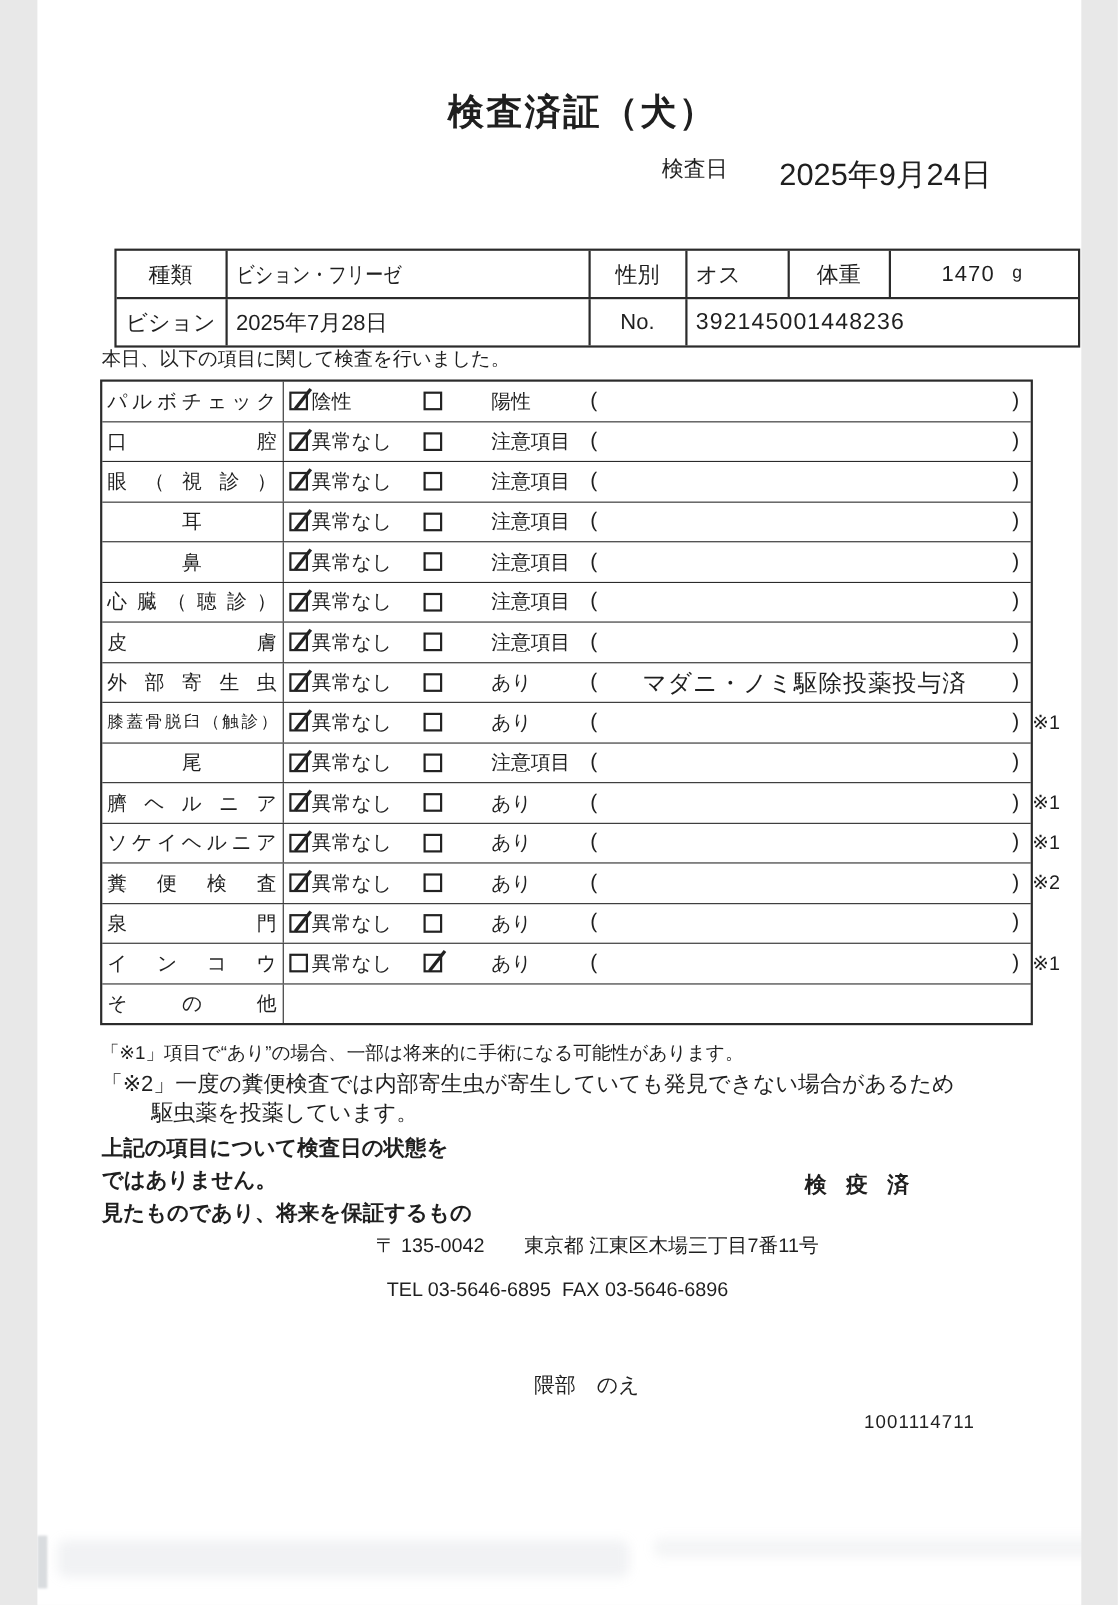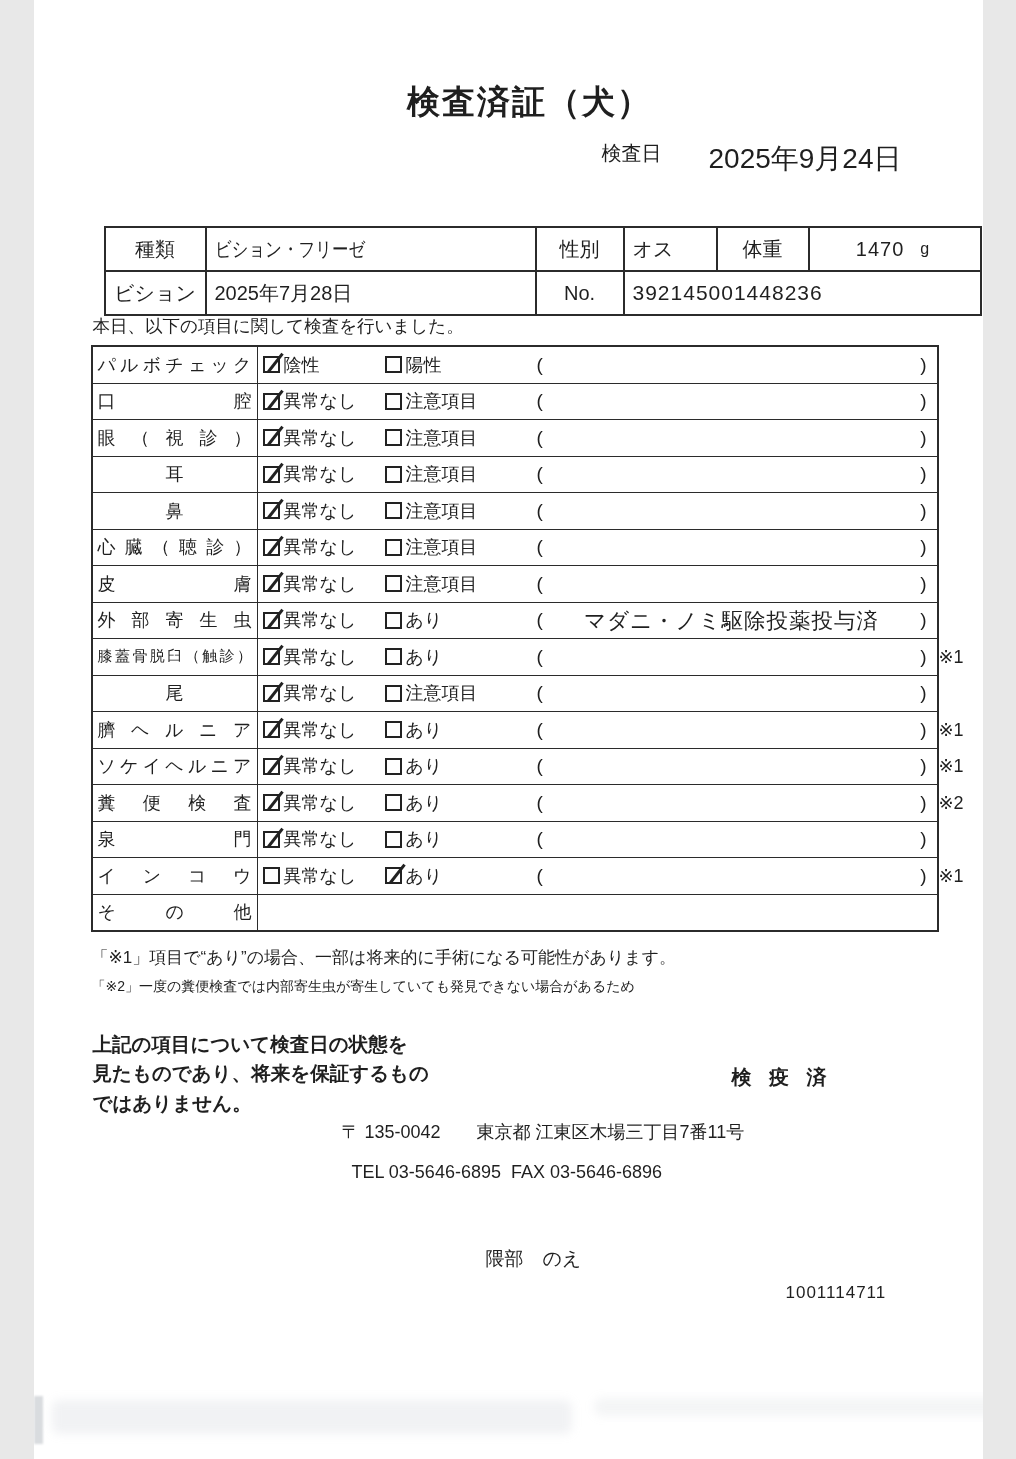--- a/index.html
+++ b/index.html
@@ -40,30 +40,30 @@
   .itable{top:345px;left:57px;width:848px;border:2px solid #2b2b2b;box-sizing:border-box;}
   .irow{display:flex;height:35.5px;border-bottom:1.5px solid #2b2b2b;position:relative;align-items:stretch;}
   .irow:last-child{border-bottom:none;}
   .ilabel{width:165px;flex:none;border-right:1.5px solid #2b2b2b;box-sizing:border-box;
           display:flex;justify-content:space-between;align-items:center;padding:0 5px;font-size:18px;}
   .ilabel.tight{font-size:15px;letter-spacing:-0.5px;}
   .jc{white-space:pre;}
   .icontent{flex:1;display:flex;align-items:center;padding-left:5px;}
   .iopt{display:flex;align-items:center;font-size:18px;flex:none;}
   .iopt.o1{width:122px;}
-  .iopt.o2{width:152px;}
+  .iopt.o2{width:152px;gap:41px;}
   .cb{width:13px;height:13px;border:2px solid #222;display:inline-block;position:relative;margin-right:4px;flex:none;background:#fff;}
   .cb.checked::after{content:"";position:absolute;width:2.5px;height:23px;background:#222;left:9px;top:-7px;transform:rotate(38deg);}
   .iparen{flex:1;display:flex;justify-content:space-between;align-items:center;padding-right:10px;font-size:19px;}
   .inote{font-size:21.5px;font-weight:500;letter-spacing:1px;white-space:nowrap;}
   .imark{position:absolute;right:-44px;top:50%;transform:translateY(-50%);font-size:18px;width:42px;text-align:left;}
 
   
   .fn1{top:946px;left:58px;font-size:17px;}
-  .fn2{top:973px;left:58px;font-size:14px;line-height:26px;}
+  .fn2{top:973px;left:58px;font-size:20px;line-height:26px;}
   .fn2-l2{padding-left:46px;}
   .statement{top:1030px;left:59px;font-size:19.5px;font-weight:600;line-height:1.5;}
   .stamp{top:1064px;left:698px;font-size:20px;font-weight:600;letter-spacing:6px;}
 
   
   .postal{top:1120px;left:308px;font-size:18px;}
   .tel{top:1162px;left:318px;font-size:18px;}
   .clinic{top:1210px;left:318px;font-size:24px;letter-spacing:1px;font-weight:500;}
   .examiner{top:1246px;left:452px;font-size:19px;}
   .docnum{top:1283px;left:752px;font-size:17px;letter-spacing:1px;}
@@ -472,26 +472,27 @@
           <span class="jc">の</span>
           <span class="jc">他</span>
         </div>
         <div class="icontent"></div>
       </div>
     </div>
 
   <div class="abs fn1">「※1」項目で“あり”の場合、一部は将来的に手術になる可能性があります。</div>
   <div class="abs fn2">
     <div>「※2」一度の糞便検査では内部寄生虫が寄生していても発見できない場合があるため</div>
+    <div class="fn2-l2">駆虫薬を投薬しています。</div>
   </div>
 
   <div class="abs statement">
     <div>上記の項目について検査日の状態を</div>
+    <div>ではありません。</div>
     <div>見たものであり、将来を保証するもの</div>
-    <div>ではありません。</div>
   </div>
 
   <div class="abs stamp">検 疫 済</div>
 
   <div class="abs postal pre">〒 135-0042　　東京都 江東区木場三丁目7番11号</div>
   <div class="abs tel pre">TEL 03-5646-6895  FAX 03-5646-6896</div>
   <div class="abs examiner">隈部　のえ</div>
   <div class="abs docnum">1001114711</div>
 
   <div class="abs noise1"></div>

